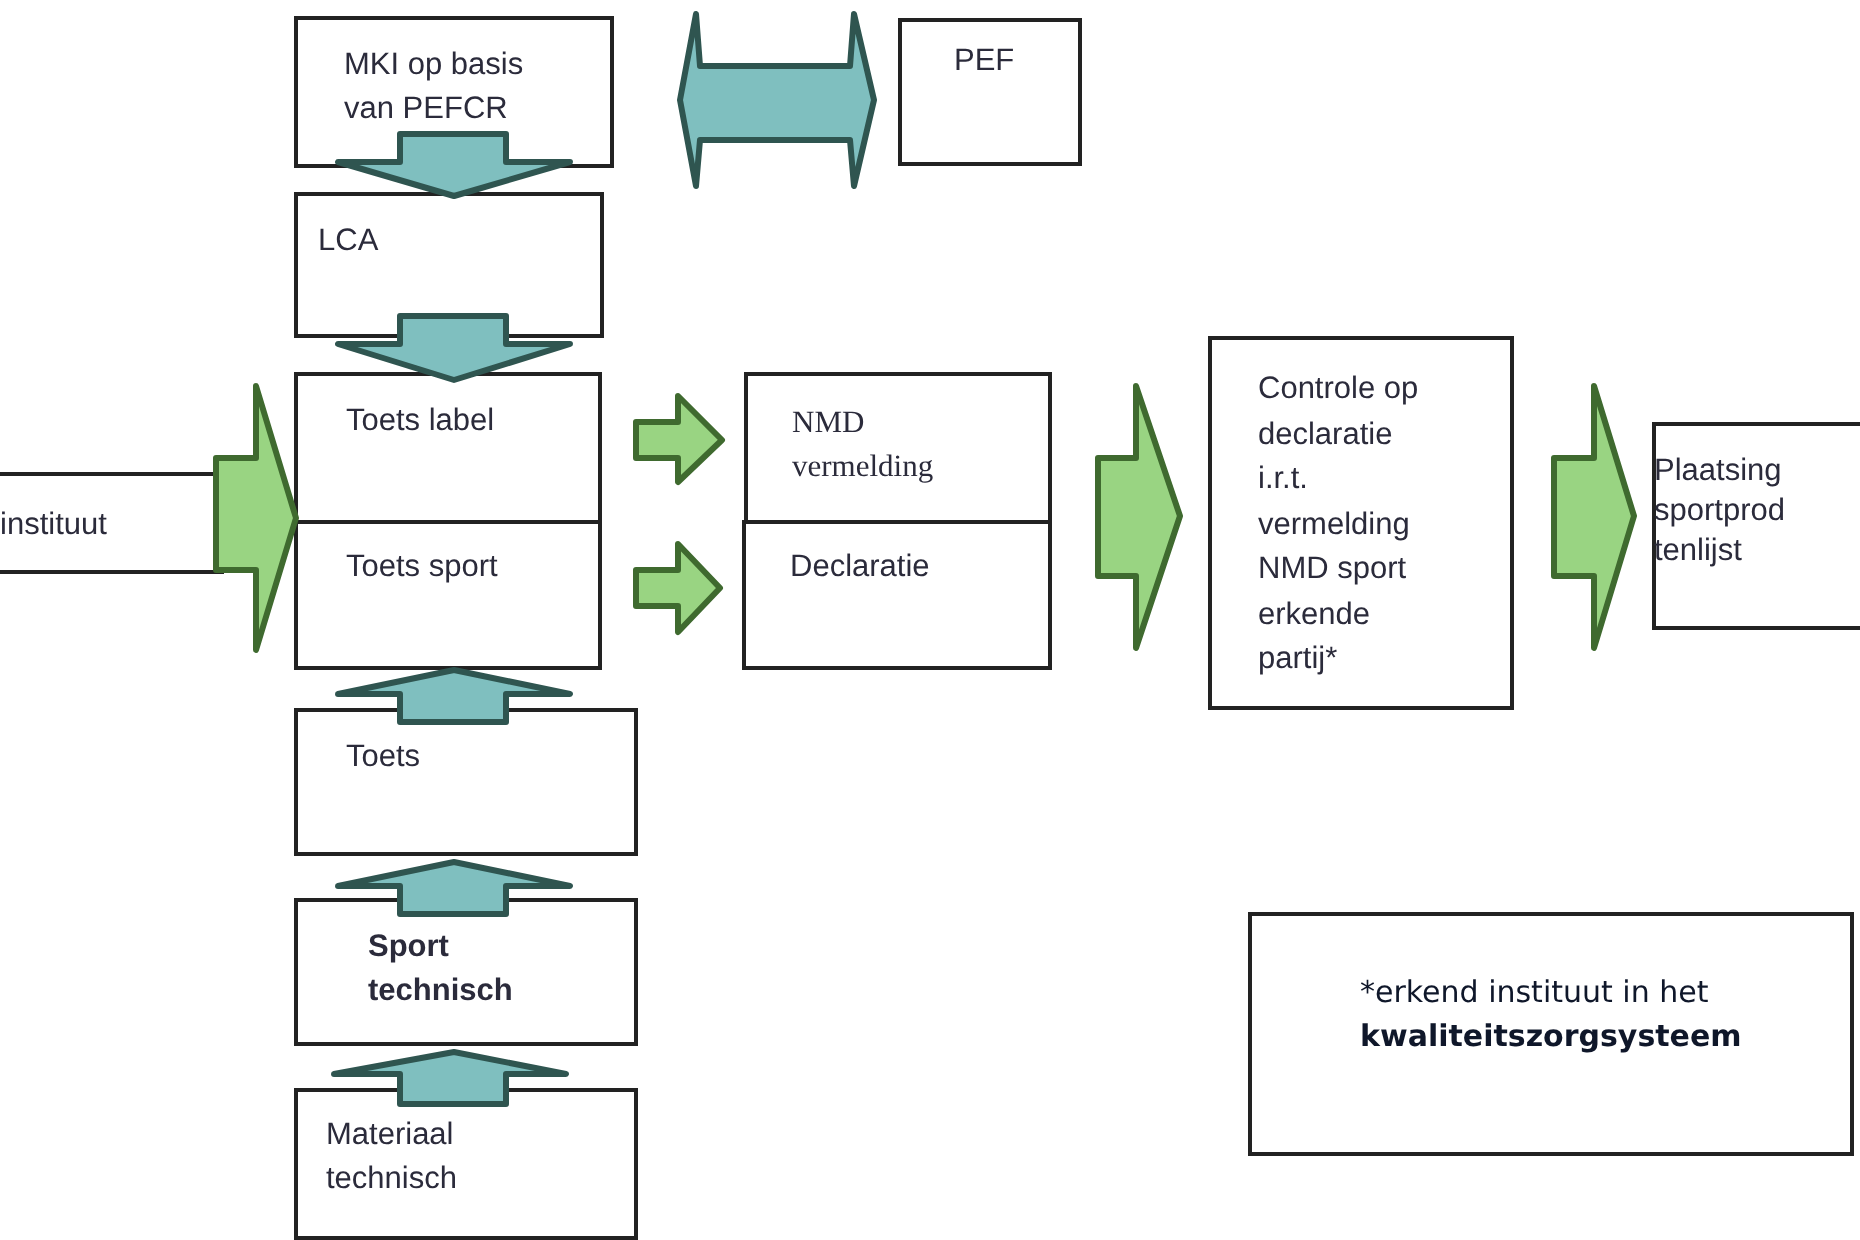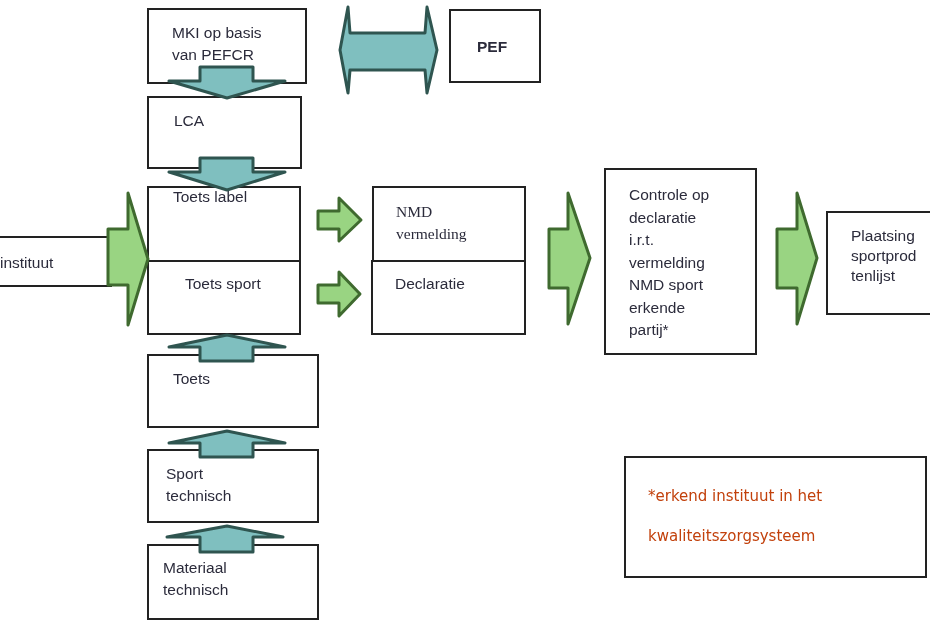--- a/index.html
+++ b/index.html
@@ -1,40 +1,40 @@
 <!DOCTYPE html>
 <html><head>
   <meta charset="utf-8">
   <style>
     html, body { margin: 0; padding: 0; background: #ffffff; }
     body { width: 930px; height: 620px; position: relative; overflow: hidden;
            font-family: "Liberation Sans", sans-serif; color: #2a2a3a; }
     .box { position: absolute; box-sizing: border-box; border: 2px solid #222; background: #fff; }
     .lbl { position: absolute; font-size: 15.5px; line-height: 22px; color: #2b2b3b; white-space: pre-line; }
     svg.arrows { position: absolute; left: 0; top: 0; width: 930px; height: 620px; pointer-events: none; }
-    .note { font-family: "DejaVu Sans", sans-serif; font-size: 15px; color: #c2410c; line-height: 36px; }
+    .note { font-family: "DejaVu Sans", sans-serif; font-size: 15px; color: #0f172a; line-height: 36px; margin-left: 32px; }
   </style>
 </head>
 <body>
 
 <div class="box" style="left:147px;top:8px;width:160px;height:76px;"></div>
 <div class="lbl" style="left:172px;top:22px;">MKI op basis
 van PEFCR</div>
 
 <div class="box" style="left:449px;top:9px;width:92px;height:74px;"></div>
-<div class="lbl" style="left:477px;top:36px;font-weight:bold;">PEF</div>
+<div class="lbl" style="left:477px;top:20px;">PEF</div>
 
 <div class="box" style="left:147px;top:96px;width:155px;height:73px;"></div>
-<div class="lbl" style="left:174px;top:110px;">LCA</div>
+<div class="lbl" style="left:159px;top:110px;">LCA</div>
 
 <div class="box" style="left:147px;top:186px;width:154px;height:76px;"></div>
-<div class="lbl" style="left:173px;top:186px;">Toets label</div>
+<div class="lbl" style="left:173px;top:200px;">Toets label</div>
 
 <div class="box" style="left:147px;top:260px;width:154px;height:75px;"></div>
-<div class="lbl" style="left:173px;top:273px;margin-left:12px;">Toets sport</div>
+<div class="lbl" style="left:173px;top:273px;">Toets sport</div>
 
 <div class="box" style="left:-4px;top:236px;width:116px;height:51px;"></div>
 <div class="lbl" style="left:0px;top:252px;">instituut</div>
 
 <div class="box" style="left:372px;top:186px;width:154px;height:76px;"></div>
 <div class="lbl" style="left:396px;top:201px;font-family:Liberation Serif, serif;">NMD
 vermelding</div>
 
 <div class="box" style="left:371px;top:260px;width:155px;height:75px;"></div>
 <div class="lbl" style="left:395px;top:273px;">Declaratie</div>
@@ -42,38 +42,38 @@
 <div class="box" style="left:604px;top:168px;width:153px;height:187px;"></div>
 <div class="lbl" style="left:629px;top:184px;line-height:22.5px;">Controle op
 declaratie
 i.r.t.
 vermelding
 NMD sport
 erkende
 partij*</div>
 
 <div class="box" style="left:826px;top:211px;width:110px;height:104px;"></div>
-<div class="lbl" style="left:851px;top:226px;line-height:20px;">Plaatsing
+<div class="lbl" style="left:827px;top:226px;line-height:20px;">Plaatsing
 sportprod
 tenlijst</div>
 
 <div class="box" style="left:147px;top:354px;width:172px;height:74px;"></div>
 <div class="lbl" style="left:173px;top:368px;">Toets</div>
 
 <div class="box" style="left:147px;top:449px;width:172px;height:74px;"></div>
-<div class="lbl" style="left:166px;top:463px;">Sport
+<div class="lbl" style="left:184px;top:463px;font-weight:bold;">Sport
 technisch</div>
 
 <div class="box" style="left:147px;top:544px;width:172px;height:76px;"></div>
 <div class="lbl" style="left:163px;top:557px;">Materiaal
 technisch</div>
 
 <div class="box" style="left:624px;top:456px;width:303px;height:122px;"></div>
 <div class="lbl note" style="left:648px;top:478px;">*erkend instituut in het</div>
-<div class="lbl note" style="left:648px;top:518px;">kwaliteitszorgsysteem</div>
+<div class="lbl note" style="left:648px;top:500px;font-weight:bold;">kwaliteitszorgsysteem</div>
 
 <svg class="arrows" viewBox="0 0 930 620">
 
   <polygon class="teal" points="200,67 253,67 253,81 285,81 227,98 169,81 200,81" fill="#7fbfbf" stroke="#2f5550" stroke-width="3" stroke-linejoin="round"></polygon>
   <polygon class="teal" points="200,158 253,158 253,172 285,172 227,190 169,172 200,172" fill="#7fbfbf" stroke="#2f5550" stroke-width="3" stroke-linejoin="round"></polygon>
 
   <polygon class="teal" points="348,7 350,33 425,33 427,7 437,50 427,93 425,70 350,70 348,93 340,50" fill="#7fbfbf" stroke="#2f5550" stroke-width="3" stroke-linejoin="round"></polygon>
 
   <polygon class="teal" points="227,335 285,347 253,347 253,361 200,361 200,347 169,347" fill="#7fbfbf" stroke="#2f5550" stroke-width="3" stroke-linejoin="round"></polygon>
   <polygon class="teal" points="227,431 285,443 253,443 253,457 200,457 200,443 169,443" fill="#7fbfbf" stroke="#2f5550" stroke-width="3" stroke-linejoin="round"></polygon>

